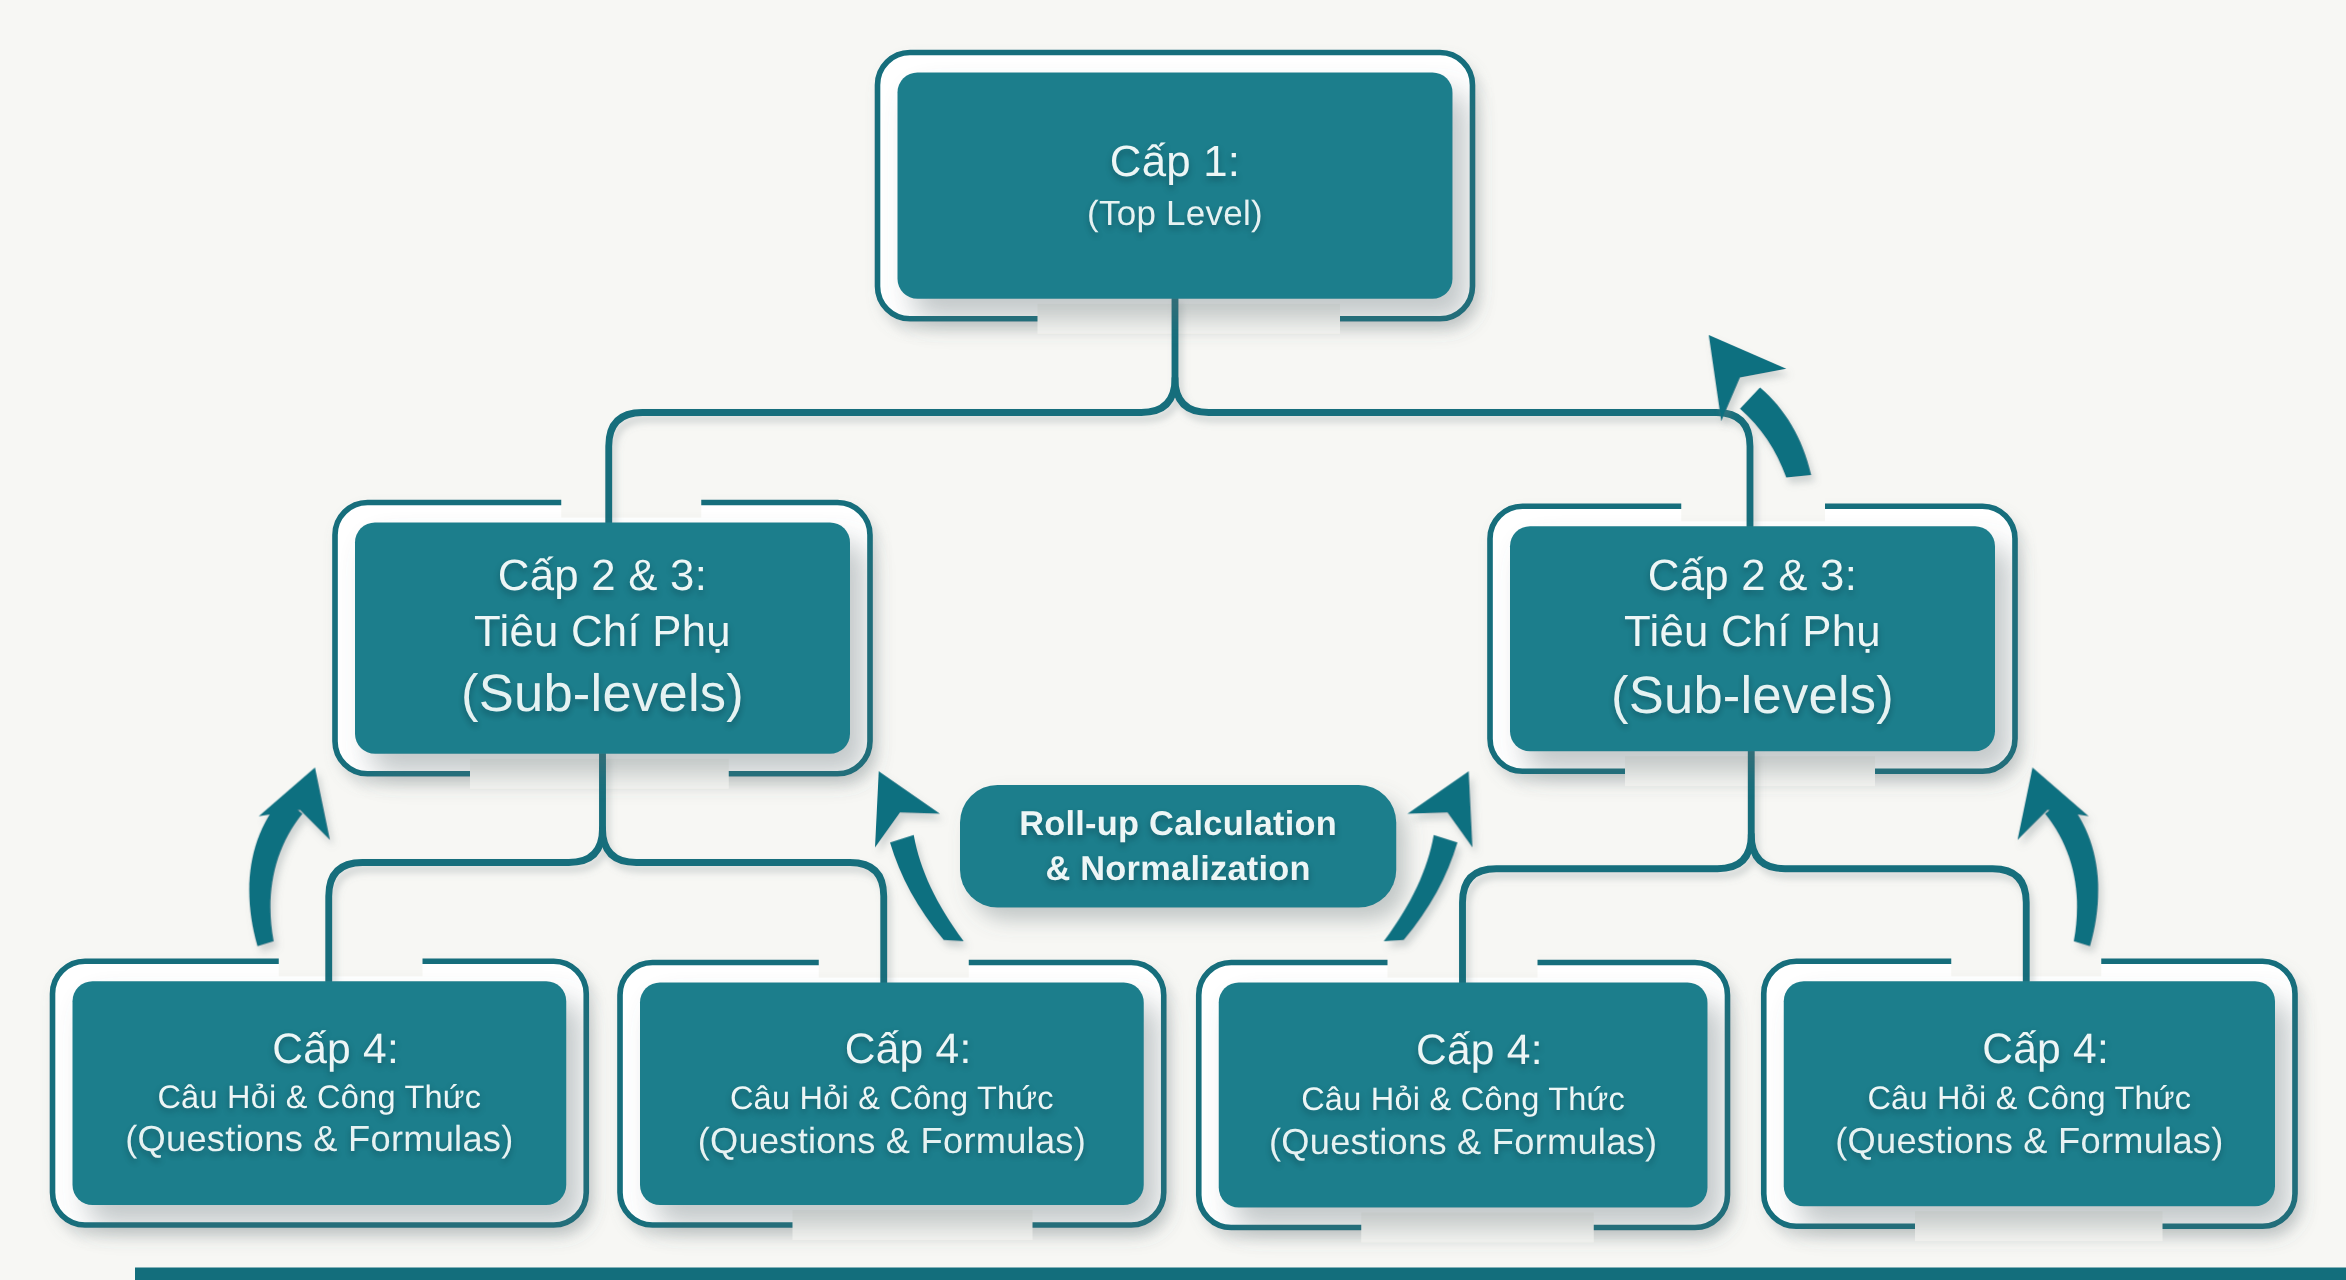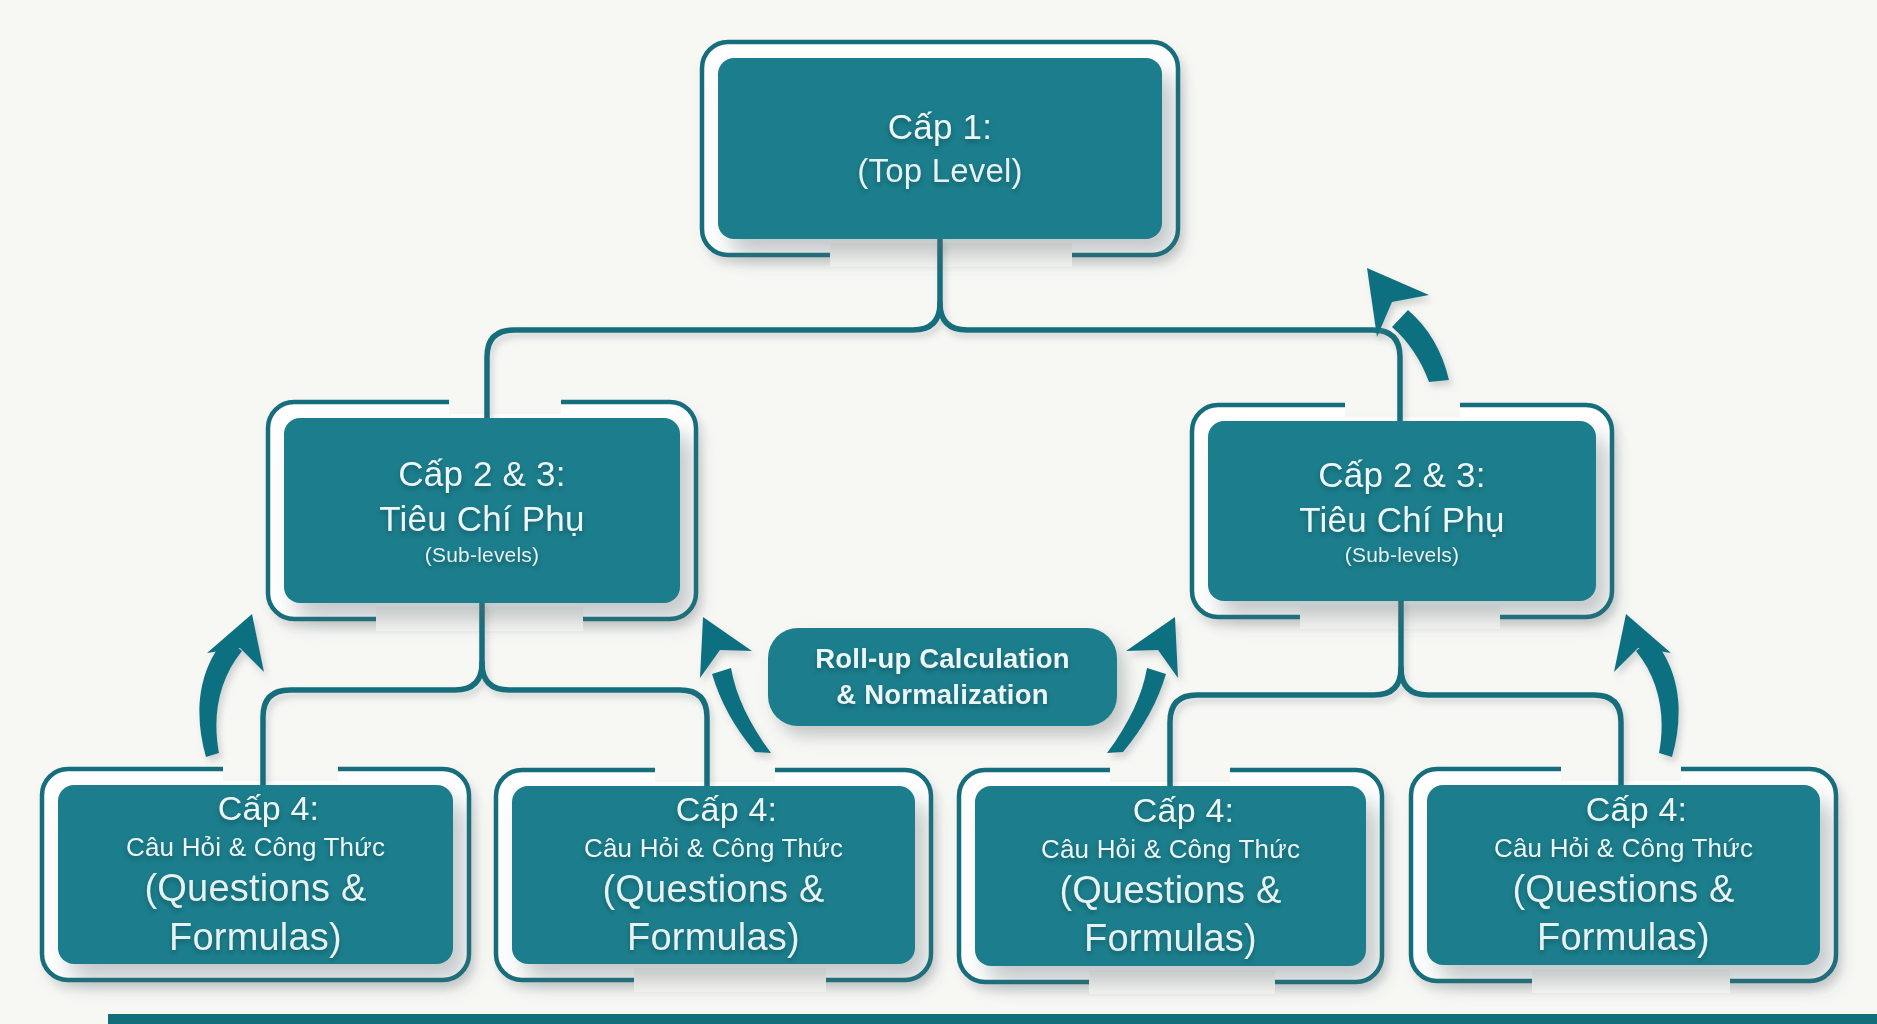--- a/index.html
+++ b/index.html
@@ -16,25 +16,25 @@
   .boxfill{fill:var(--teal,#1e7e8c);stroke:none;}
   .arrow{fill:var(--arrow,#0f7080);stroke:none;}
   .bar{fill:var(--line,#136e7c);}
   
   .boxtext{
     position:absolute;display:flex;flex-direction:column;justify-content:center;align-items:center;
     text-align:center;color:var(--text,#edf6f6);line-height:1.28;letter-spacing:.2px;
     text-shadow:0 3px 5px rgba(8,42,52,.38);pointer-events:none;
   }
   .l1,.l2{font-weight:400;font-size:35px;}
-  .l3{font-weight:500;font-size:33px;opacity:.97;}
+  .l3{font-weight:500;font-size:28px;opacity:.97;}
   .bb .l1{font-size:34px;margin-left:26px;}
   .bb .l2{font-size:26px;}
-  .bb .l3{font-size:38px;}
-  .mid .l3{font-size:21px;}
+  .bb .l3{font-size:29px;}
+  .mid .l3{font-size:42px;}
   .rollup-text{line-height:1.3;}
   .rollup-text .rl{font-weight:600;font-size:27.5px;}
 </style>
 </head>
 <body>
 
 <svg id="canvas" viewBox="0 0 1877 1024" aria-hidden="true">
   <defs>
     <filter id="boxShadow" x="-25%" y="-25%" width="160%" height="170%">
       <feDropShadow dx="12" dy="16" stdDeviation="11" flood-color="#5f6e72" flood-opacity="0.38"></feDropShadow>

